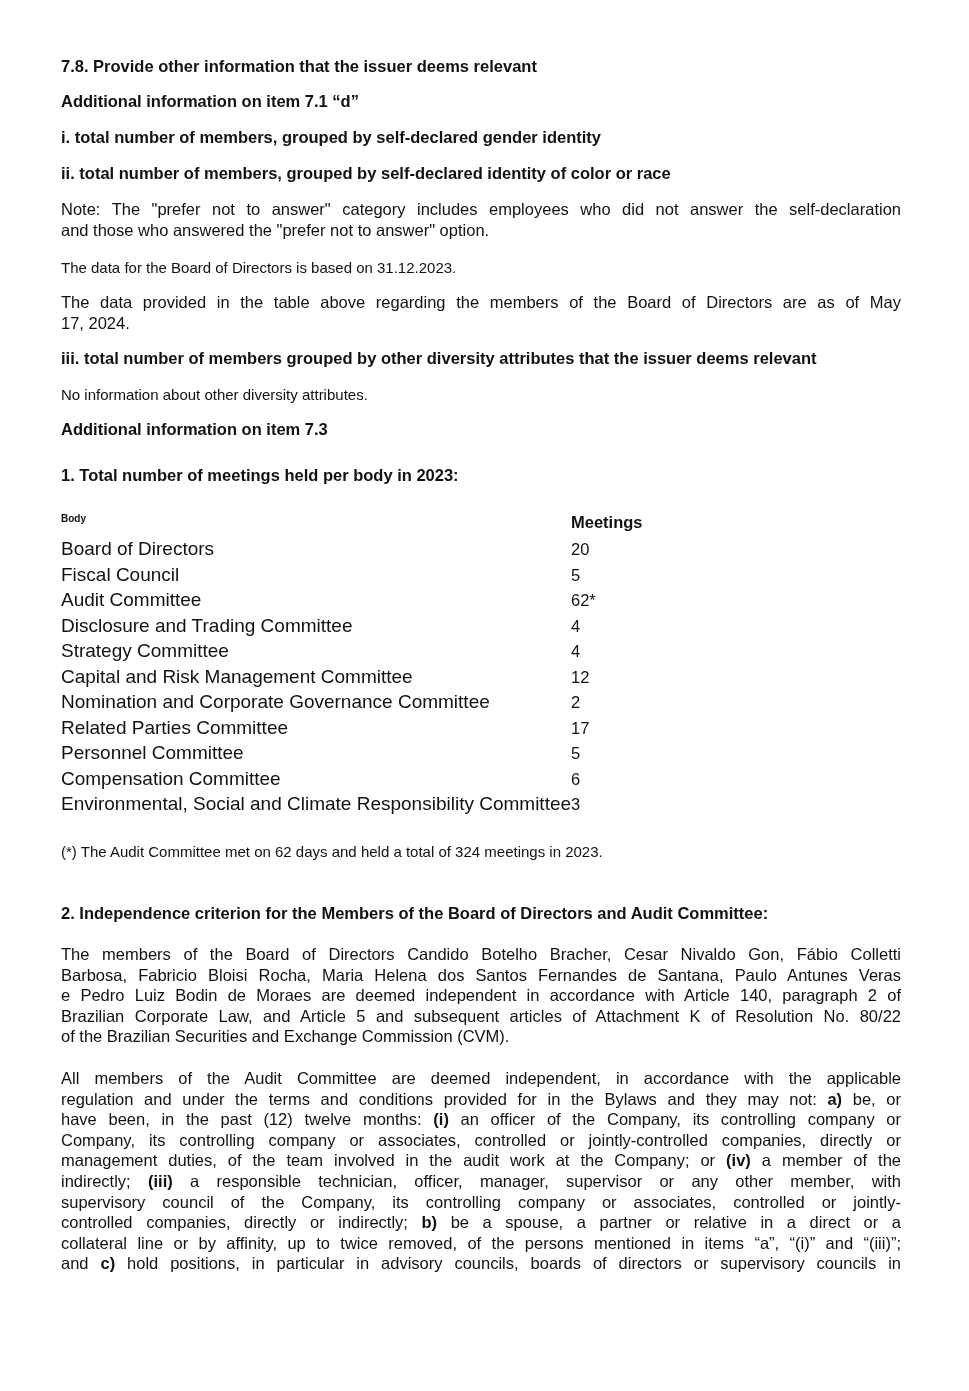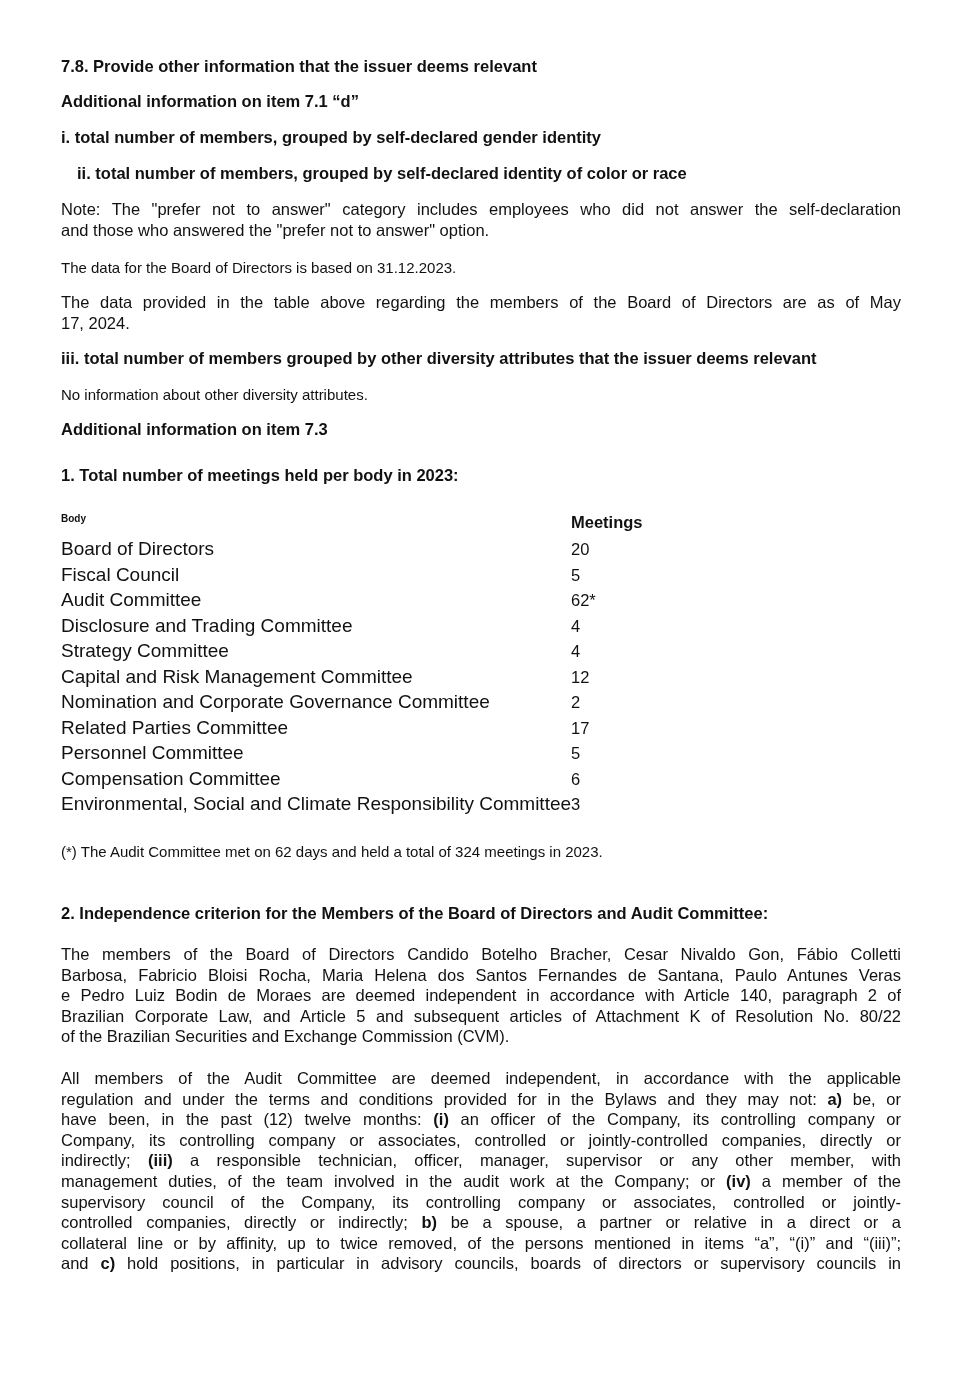--- a/index.html
+++ b/index.html
@@ -23,21 +23,21 @@
   .ln { overflow: hidden; }
 </style>
 </head>
 <body>
 
 <div class="page">
 
   <div class="abs h" style="top:57px;">7.8. Provide other information that the issuer deems relevant</div>
   <div class="abs h" style="top:92px;">Additional information on item 7.1 “d”</div>
   <div class="abs h" style="top:128px;">i. total number of members, grouped by self-declared gender identity</div>
-  <div class="abs h" style="top:164px;margin-left:16px;">ii. total number of members, grouped by self-declared identity of color or race</div>
+  <div class="abs h" style="top:164px;">ii. total number of members, grouped by self-declared identity of color or race</div>
 
   <div class="abs para2" style="top:199px;">
     <span class="ln">Note: The "prefer not to answer" category includes employees who did not answer the self-declaration</span>
     <span class="ln end">and those who answered the "prefer not to answer" option.</span>
   </div>
 
   <div class="abs p nowrap" style="top:257px;">The data for the Board of Directors is based on 31.12.2023.</div>
 
   <div class="abs para2" style="top:292px;">
     <span class="ln">The data provided in the table above regarding the members of the Board of Directors are as of May</span>
@@ -111,21 +111,21 @@
     <span class="ln">e Pedro Luiz Bodin de Moraes are deemed independent in accordance with Article 140, paragraph 2 of</span>
     <span class="ln">Brazilian Corporate Law, and Article 5 and subsequent articles of Attachment K of Resolution No. 80/22</span>
     <span class="ln end">of the Brazilian Securities and Exchange Commission (CVM).</span>
   </div>
 
   <div class="abs para2" id="audit-para" style="top:1068px;">
       <span class="ln"><span>All members of the Audit Committee are deemed independent, in accordance with the applicable</span></span>
       <span class="ln"><span>regulation and under the terms and conditions provided for in the Bylaws and they may not: </span><b>a)</b><span> be, or</span></span>
       <span class="ln"><span>have been, in the past (12) twelve months: </span><b>(i)</b><span> an officer of the Company, its controlling company or</span></span>
       <span class="ln"><span>Company, its controlling company or associates, controlled or jointly-controlled companies, directly or</span></span>
+      <span class="ln"><span>management duties, of the team involved in the audit work at the Company; or </span><b>(iv)</b><span> a member of the</span></span>
       <span class="ln"><span>indirectly; </span><b>(iii)</b><span> a responsible technician, officer, manager, supervisor or any other member, with</span></span>
-      <span class="ln"><span>management duties, of the team involved in the audit work at the Company; or </span><b>(iv)</b><span> a member of the</span></span>
       <span class="ln"><span>supervisory council of the Company, its controlling company or associates, controlled or jointly-</span></span>
       <span class="ln"><span>controlled companies, directly or indirectly; </span><b>b)</b><span> be a spouse, a partner or relative in a direct or a</span></span>
       <span class="ln"><span>collateral line or by affinity, up to twice removed, of the persons mentioned in items “a”, “(i)” and “(iii)”;</span></span>
       <span class="ln"><span>and </span><b>c)</b><span> hold positions, in particular in advisory councils, boards of directors or supervisory councils in</span></span>
     </div>
 
 </div>
 
 </body></html>

